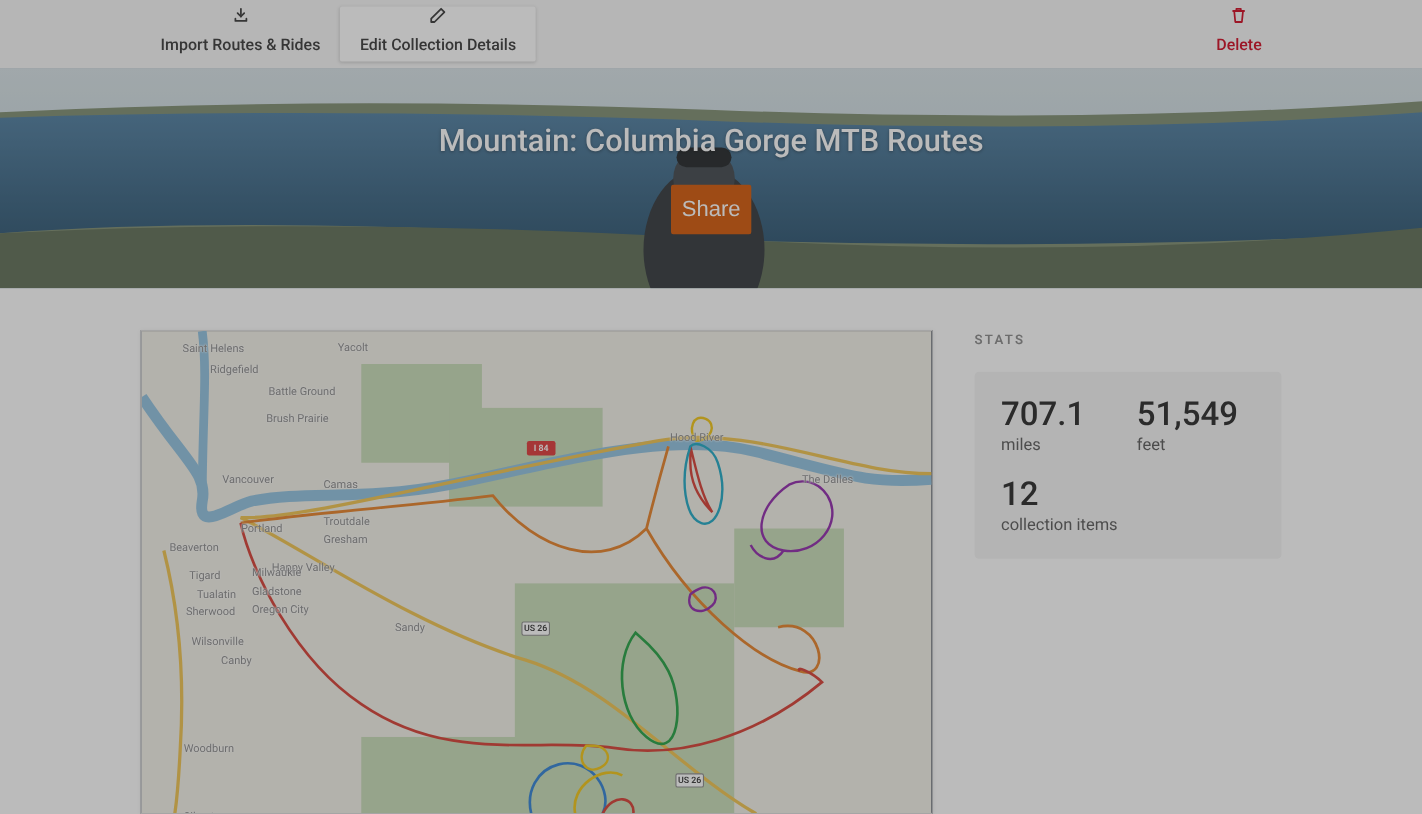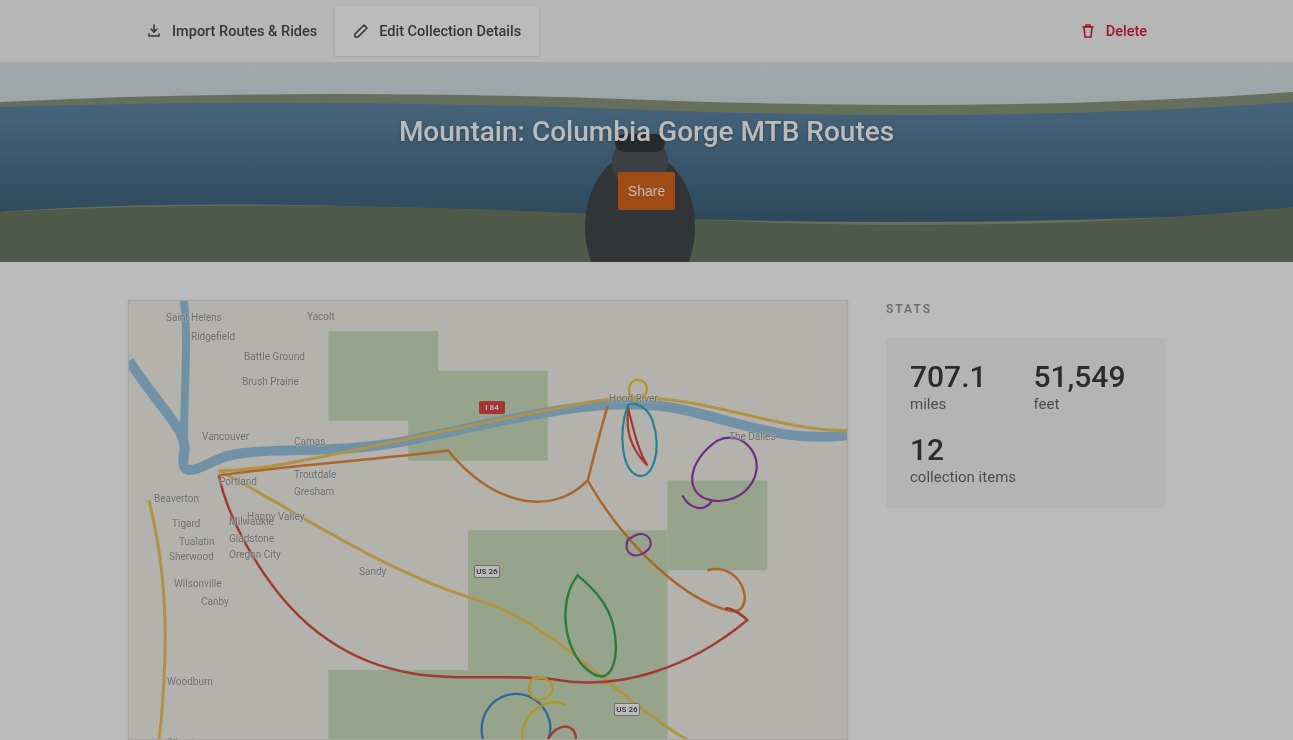--- a/index.html
+++ b/index.html
@@ -19,20 +19,21 @@
     display: inline-flex;
     align-items: center;
     gap: 10px;
     height: 50px;
     padding: 0 18px;
     font-size: 14.5px;
     font-weight: 500;
     color: #333;
     cursor: pointer;
     border-radius: 2px;
+    flex-direction: column;
   }
   .toolbar .btn.active {
     background: #fff;
     box-shadow: 0 1px 3px rgba(0,0,0,0.15);
   }
   .toolbar .spacer { flex: 1; }
   .toolbar .btn.delete { color: #d0021b; }
   .toolbar .icon { display: inline-flex; width: 16px; height: 16px; }
   .toolbar .icon svg { width: 100%; height: 100%; }
 
@@ -56,21 +57,21 @@
     font-weight: 500;
     text-shadow: 0 1px 3px rgba(0,0,0,0.4);
     margin-bottom: 24px;
     z-index: 2;
   }
   .hero-share {
     position: relative;
     z-index: 2;
     background: #d35400;
     color: #fff;
-    font-size: 14px;
+    font-size: 20px;
     font-weight: 400;
     padding: 11px 10px;
     border: none;
     border-radius: 2px;
     cursor: pointer;
   }
 
   
   .content {
     display: flex;

